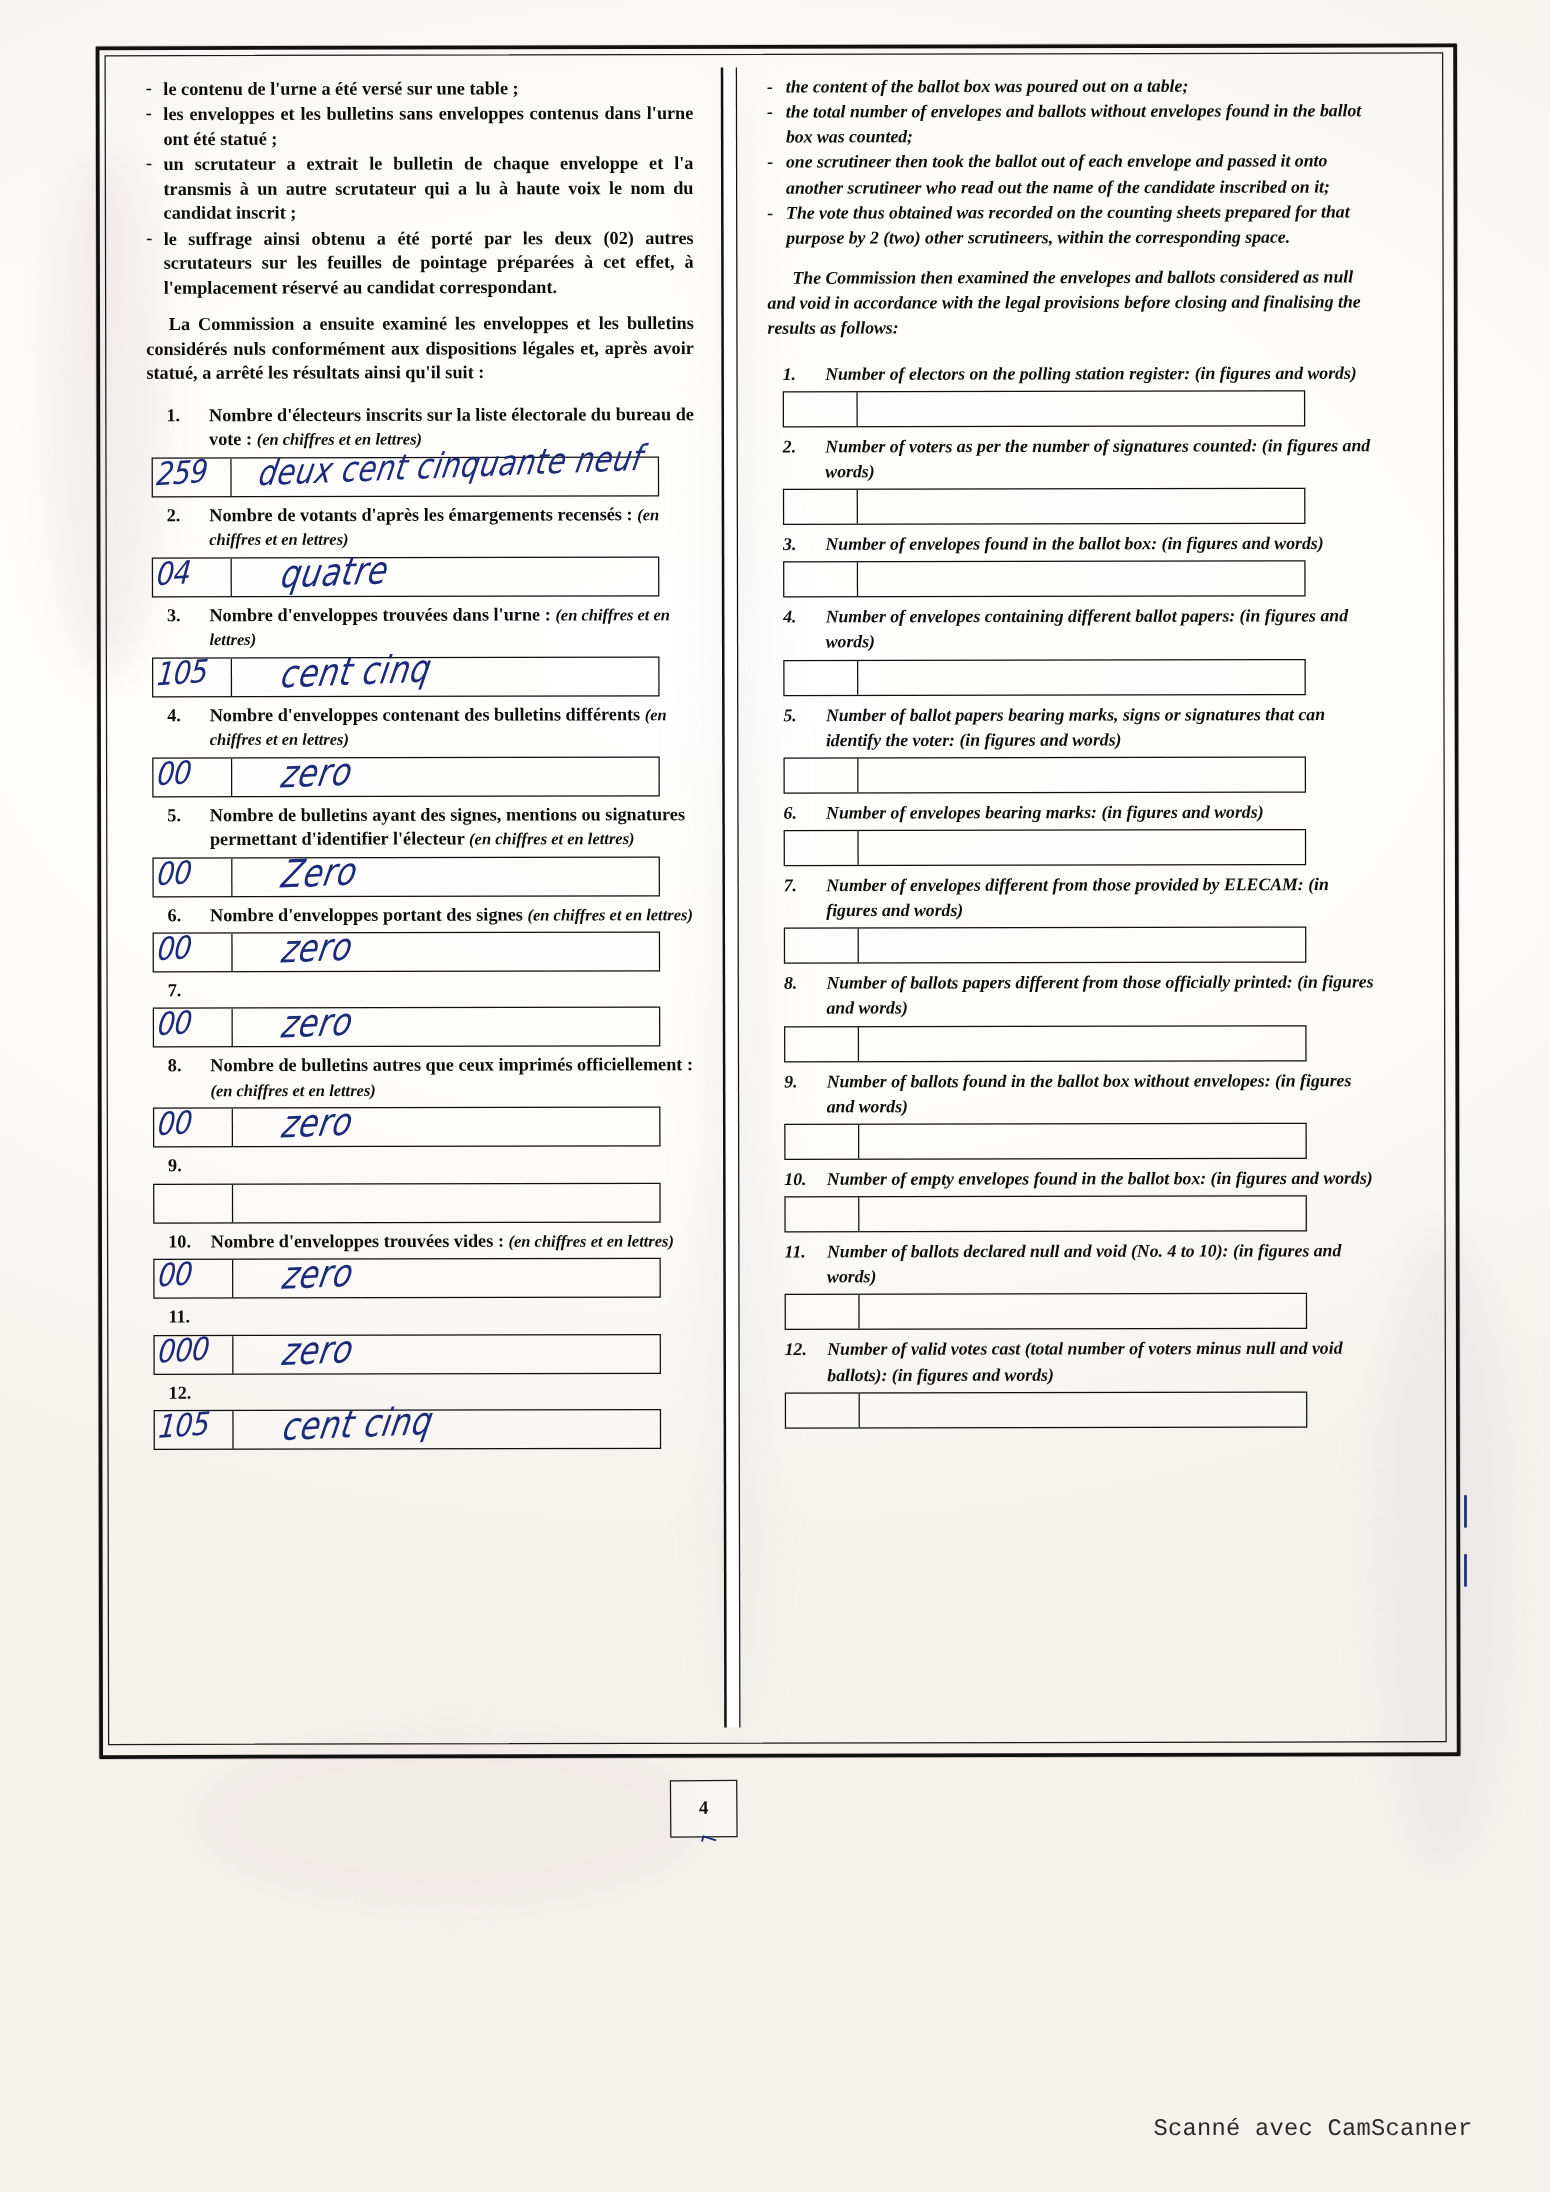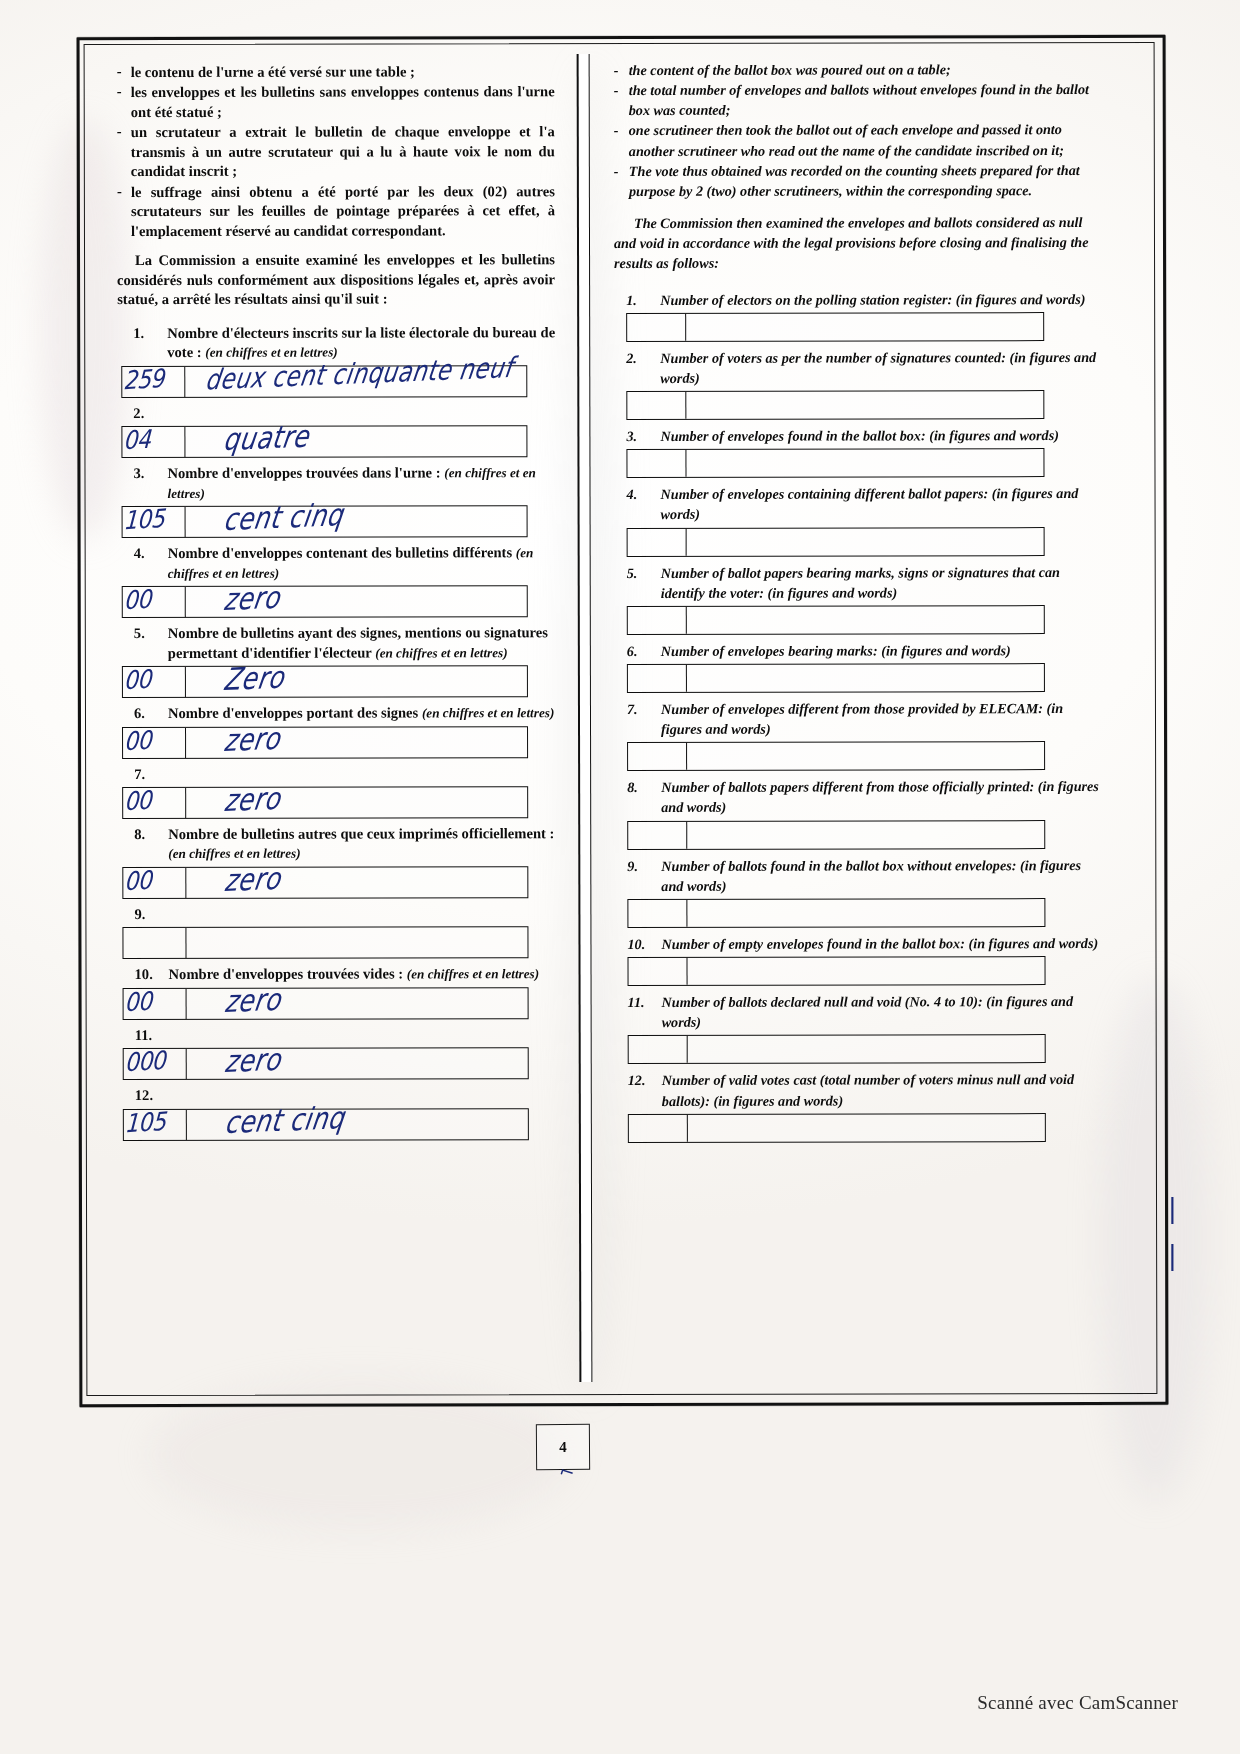--- a/index.html
+++ b/index.html
@@ -212,21 +212,21 @@
     color: #1b2a7a;
     font-size: 18px;
     font-family: "DejaVu Sans", sans-serif;
     transform: rotate(18deg);
   }
 
   
   .camscanner {
     position: absolute;
     right: 62px; bottom: 40px;
-    font-family: Liberation Serif, serif;
+    font-family: Liberation Mono, monospace;
     font-size: 19px;
     color: #2b2b2b;
     letter-spacing: 0.2px;
   }
 
   
   .edge-mark {
     position: absolute;
     color: #1b2a7a;
     font-family: "DejaVu Sans", sans-serif;
@@ -268,20 +268,21 @@
               <span class="hw hw-fig">259</span>
             </div>
             <div class="cell-words">
               <span class="hw hw-words long">deux cent cinquante neuf</span>
             </div>
           </div>
         </div>
         <div class="item">
           <div class="item-row">
             <div class="item-num">2.</div>
+            <div class="item-text">Nombre de votants d'après les émargements recensés : <span class="ital">(en chiffres et en lettres)</span></div>
           </div>
           <div class="ansbox">
             <div class="cell-fig">
               <span class="hw hw-fig">04</span>
             </div>
             <div class="cell-words">
               <span class="hw hw-words">quatre</span>
             </div>
           </div>
         </div>

